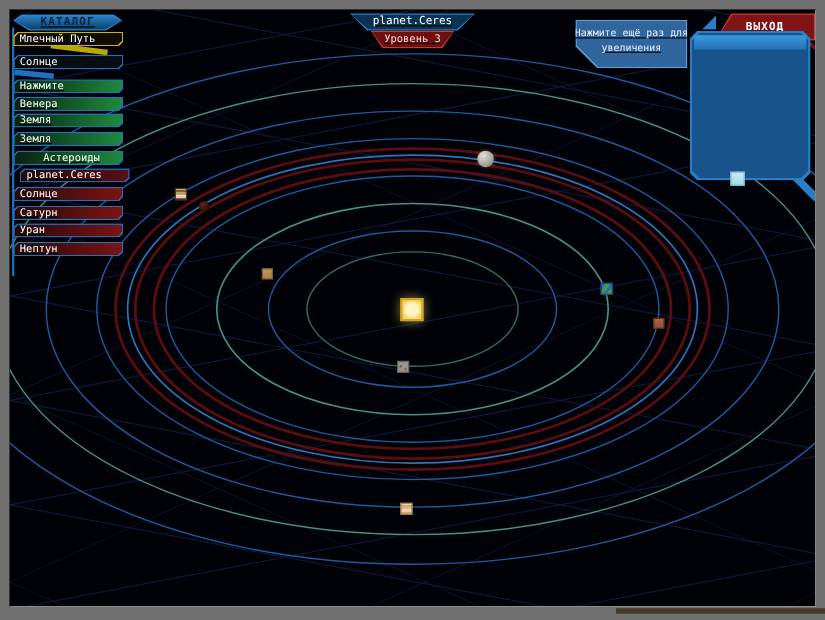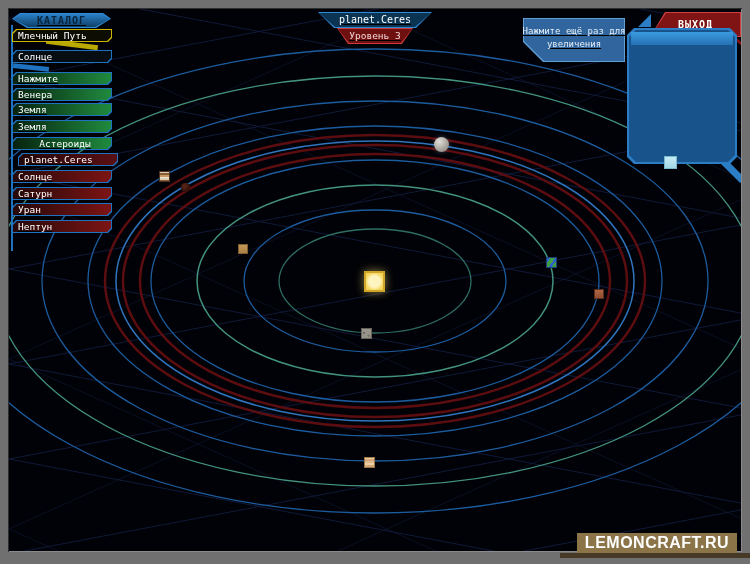--- a/index.html
+++ b/index.html
@@ -217,17 +217,14 @@
     </div>
 
     <div class="cbox side-panel">
       <div class="panel-header"></div>
     </div>
     <div class="panel-handle"></div>
     <div class="panel-foot"></div>
 
   </div>
 
-  <div class="badge">
-    <span>LEMONCRAFT.RU</span>
-  </div>
   <div class="badge-strip"></div>
 </div>
 
 </body></html>

